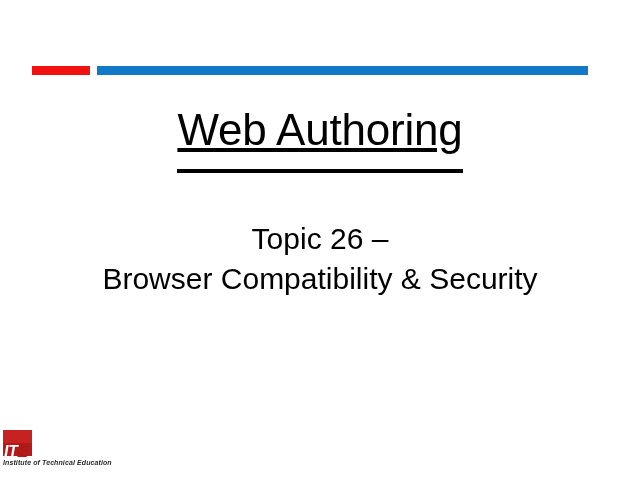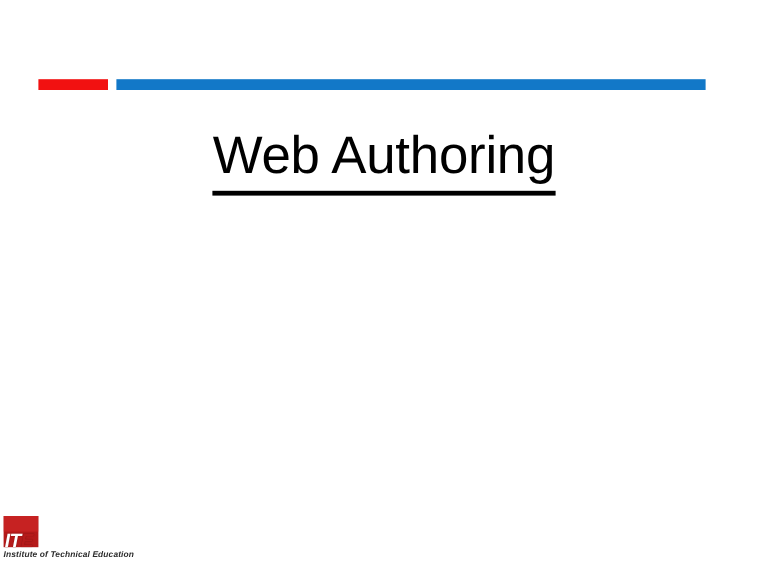--- a/index.html
+++ b/index.html
@@ -55,21 +55,22 @@
     text-align: center;
     font-size: 44px;
     line-height: 52px;
     font-weight: 400;
     color: #000000;
     letter-spacing: -0.2px;
   }
   #slide-title .title-text {
     display: inline-block;
     border-bottom: 4px solid #000000;
-    padding-bottom: 3px;
+    padding-bottom: 13px;
+    text-decoration: underline;
   }
 
   
   #slide-subtitle {
     position: absolute;
     top: 219px;
     left: 0;
     width: 640px;
     text-align: center;
     font-size: 30px;
@@ -147,20 +148,24 @@
 
   <div id="accent-rules">
     <div class="rule-red"></div>
     <div class="rule-blue"></div>
   </div>
 
   <div id="slide-title">
     <span class="title-text">Web Authoring</span>
   </div>
 
+  <div id="slide-subtitle">
+    <span class="sub-line">Topic 26 –</span>
+    <span class="sub-line">Browser Compatibility &amp; Security</span>
+  </div>
 
   <div id="ite-logo">
     <div class="logo-mark">
       <div class="mark-sheen"></div>
     </div>
     <div class="logo-mark-letters"><span>IT</span><span class="lt-e">E</span></div>
     <div class="logo-tagline">Institute of Technical Education</div>
   </div>
 
 </div>

